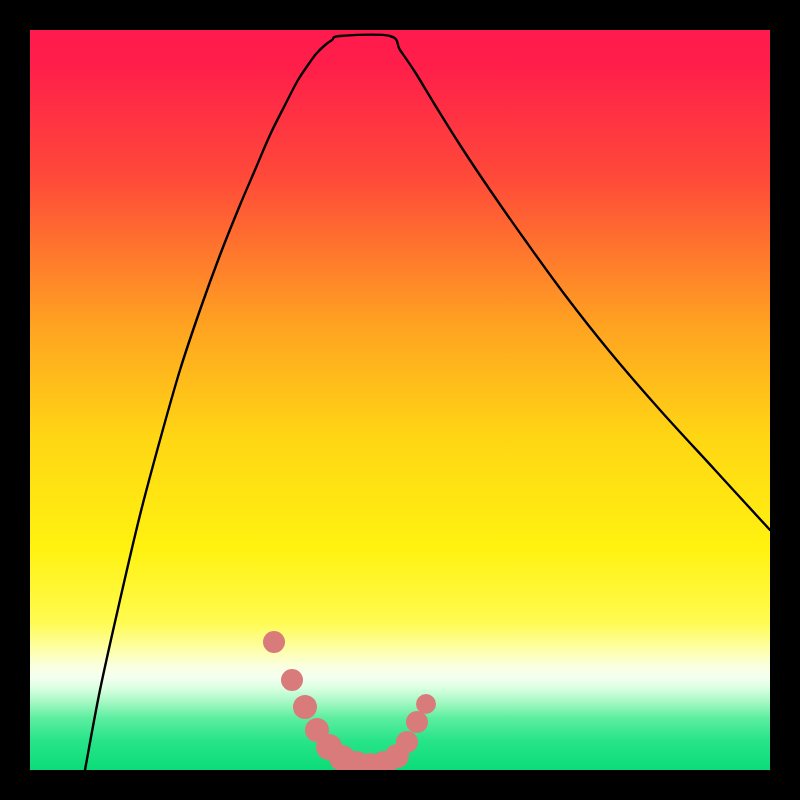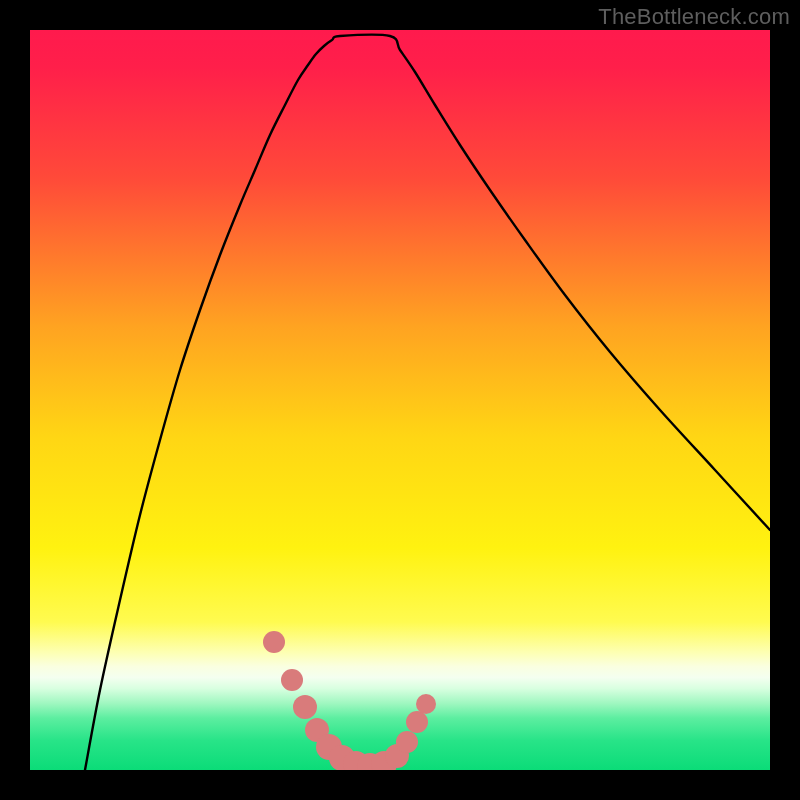--- a/index.html
+++ b/index.html
@@ -36,21 +36,20 @@
     letter-spacing: 0.2px;
     z-index: 50;
   }
   svg { display: block; }
 </style>
 </head>
 <body>
 
 <div class="frame">
 
-  <div class="watermark">TheBottleneck.com</div>
 
   <div class="plot">
     <svg id="chart-svg" width="740" height="740" viewBox="0 0 740 740">
       <defs>
         <linearGradient id="bg-grad" x1="0" y1="0" x2="0" y2="1">
             <stop offset="0%" stop-color="#ff1a4d"></stop>
             <stop offset="5%" stop-color="#ff1f4a"></stop>
             <stop offset="20%" stop-color="#ff4a39"></stop>
             <stop offset="40%" stop-color="#ffa321"></stop>
             <stop offset="55.00000000000001%" stop-color="#ffd614"></stop>

